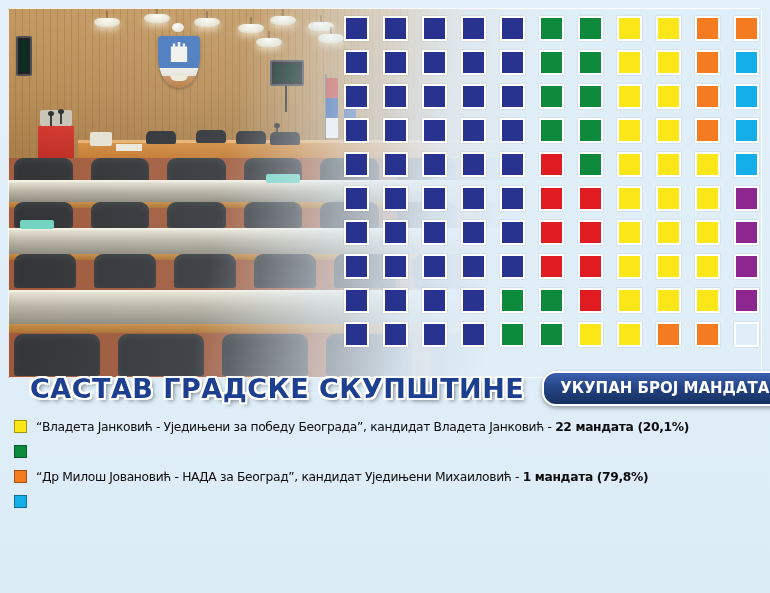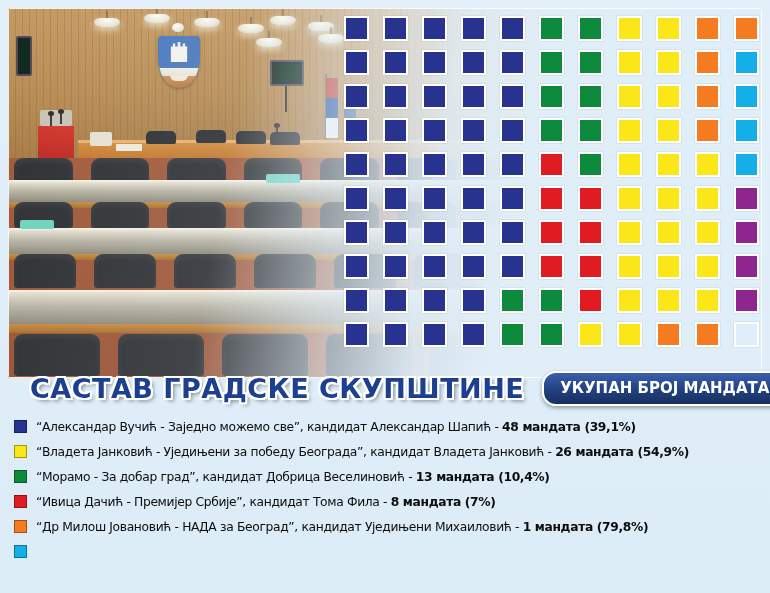--- a/index.html
+++ b/index.html
@@ -460,34 +460,25 @@
       <div class="seat" style="background: transparent;"></div>
     </div>
 
   <div class="title-band">
     <div class="title-main">САСТАВ ГРАДСКЕ СКУПШТИНЕ</div>
     <div class="badge-total">УКУПАН БРОЈ МАНДАТА - 110</div>
   </div>
 
   <div class="legend" id="legend">
       <div class="legend-row">
-        <span class="sw" style="background: rgb(39, 51, 143);"></span>
-        <span class="legend-text"><span>“Александар Вучић - Заједно можемо све”, кандидат Александар Шапић - </span><span class="bold">48 мандата </span><span class="bold">(39,1%)</span></span>
-      </div>
-      <div class="legend-row">
         <span class="sw" style="background: rgb(251, 230, 23);"></span>
-        <span class="legend-text"><span>“Владета Јанковић - Уједињени за победу Београда”, кандидат Владета Јанковић - </span><span class="bold">26 мандата </span><span class="bold">(54,9%)</span></span>
+        <span class="legend-text"><span>“Владета Јанковић - Уједињени за победу Београда”, кандидат Владета Јанковић - </span><span class="bold">22 мандата </span><span class="bold">(20,1%)</span></span>
       </div>
       <div class="legend-row">
         <span class="sw" style="background: rgb(13, 138, 60);"></span>
-        <span class="legend-text"><span>“Морамо - За добар град”, кандидат Добрица Веселиновић - </span><span class="bold">13 мандата </span><span class="bold">(10,4%)</span></span>
-      </div>
-      <div class="legend-row">
-        <span class="sw" style="background: rgb(224, 28, 34);"></span>
-        <span class="legend-text"><span>“Ивица Дачић - Премијер Србије”, кандидат Тома Фила - </span><span class="bold">8 мандата </span><span class="bold">(7%)</span></span>
       </div>
       <div class="legend-row">
         <span class="sw" style="background: rgb(244, 123, 32);"></span>
         <span class="legend-text"><span>“Др Милош Јовановић - НАДА за Београд”, кандидат Уједињени Михаиловић - </span><span class="bold">1 мандата </span><span class="bold">(79,8%)</span></span>
       </div>
       <div class="legend-row">
         <span class="sw" style="background: rgb(20, 174, 232);"></span>
       </div>
     </div>
 

